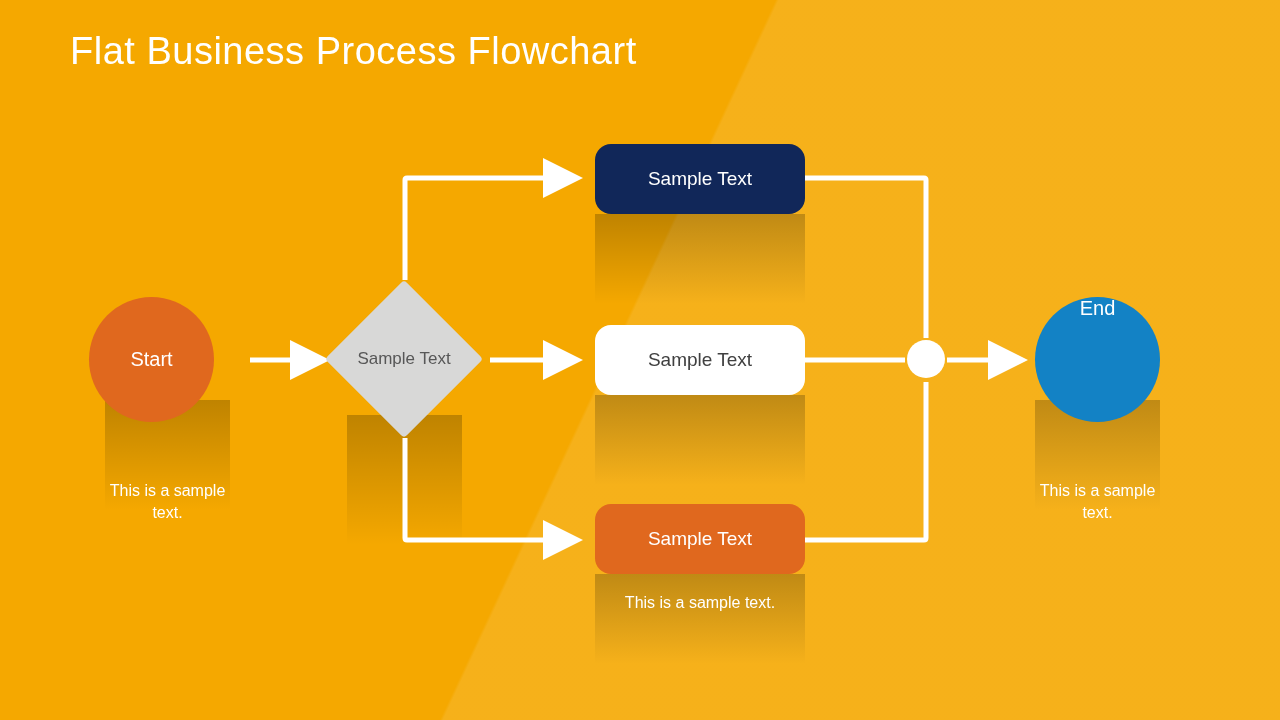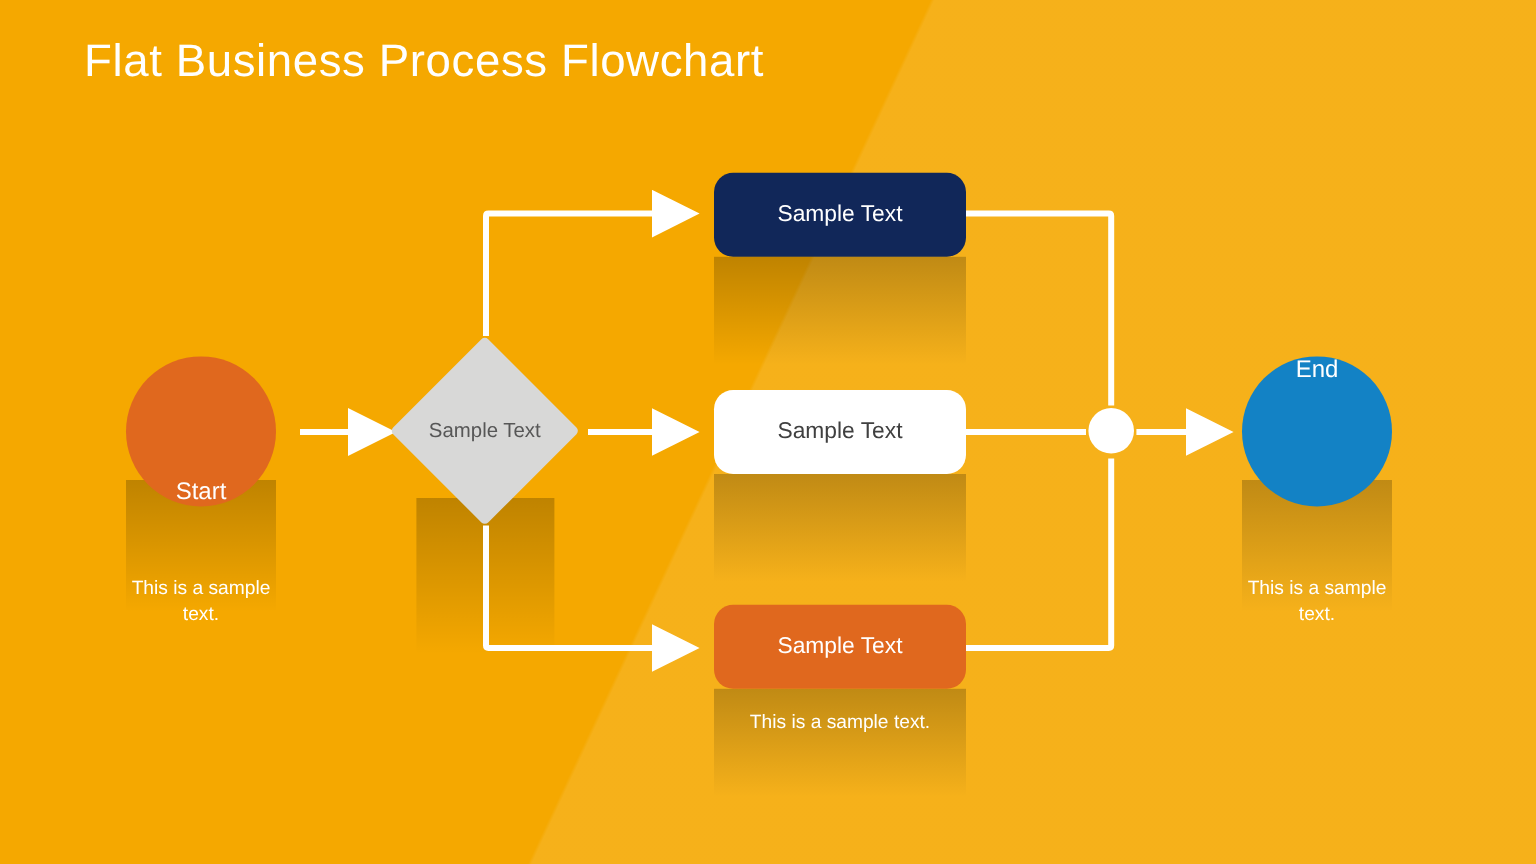--- a/index.html
+++ b/index.html
@@ -34,28 +34,28 @@
   }
   
   .beam {
     position: absolute;
     background: linear-gradient(to bottom, rgba(0,0,0,0.22) 0%, rgba(0,0,0,0) 100%);
     pointer-events: none;
   }
   
   .start-circle {
     position: absolute;
-    left: 105px;
+    left: 89px;
     top: 297px;
     width: 125px;
     height: 125px;
     border-radius: 50%;
     background: #e0681e;
     display: flex;
-    align-items: flex-end;
+    align-items: center;
     justify-content: center;
     color: #fff;
     font-size: 20px;
   }
   .start-caption {
     position: absolute;
     left: 105px;
     top: 480px;
     width: 125px;
     text-align: center;

